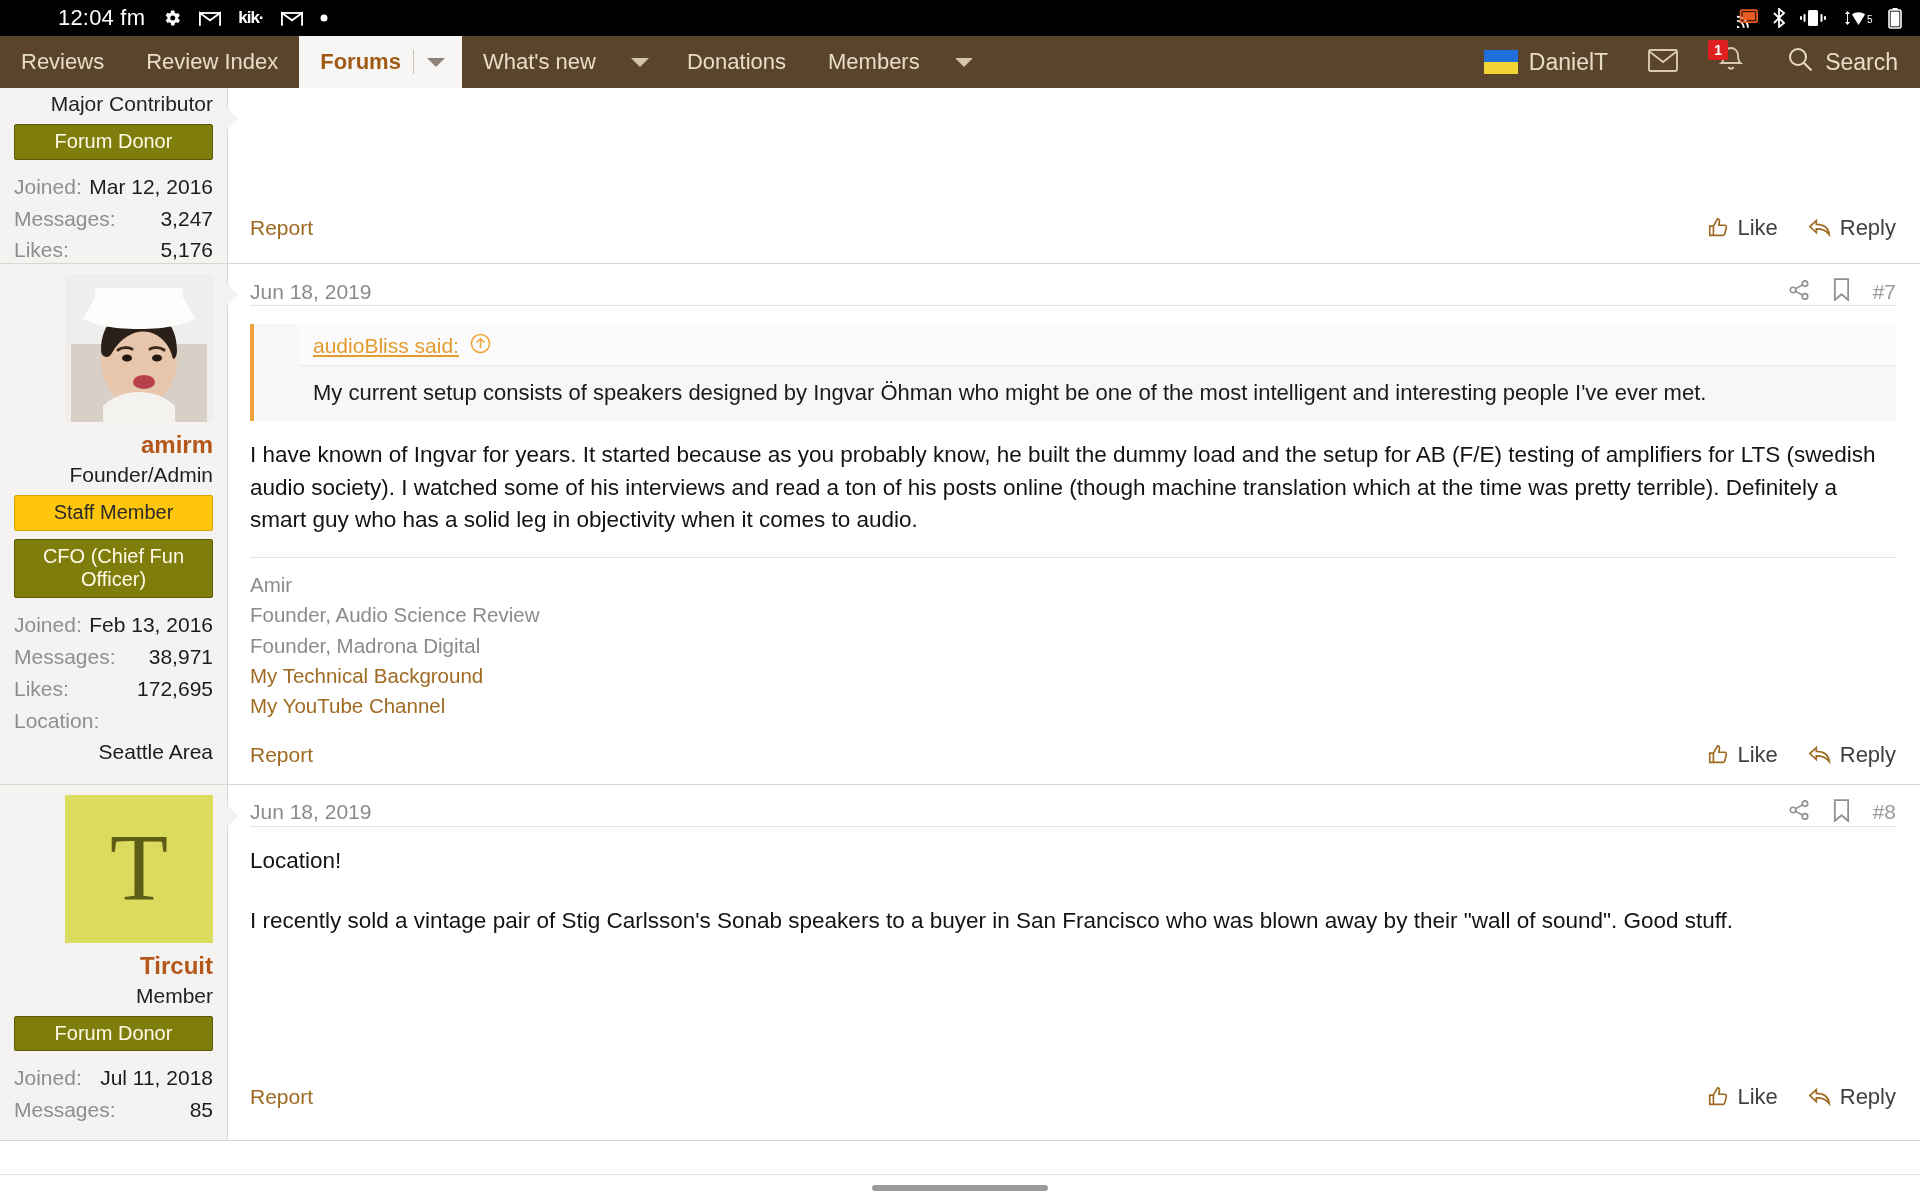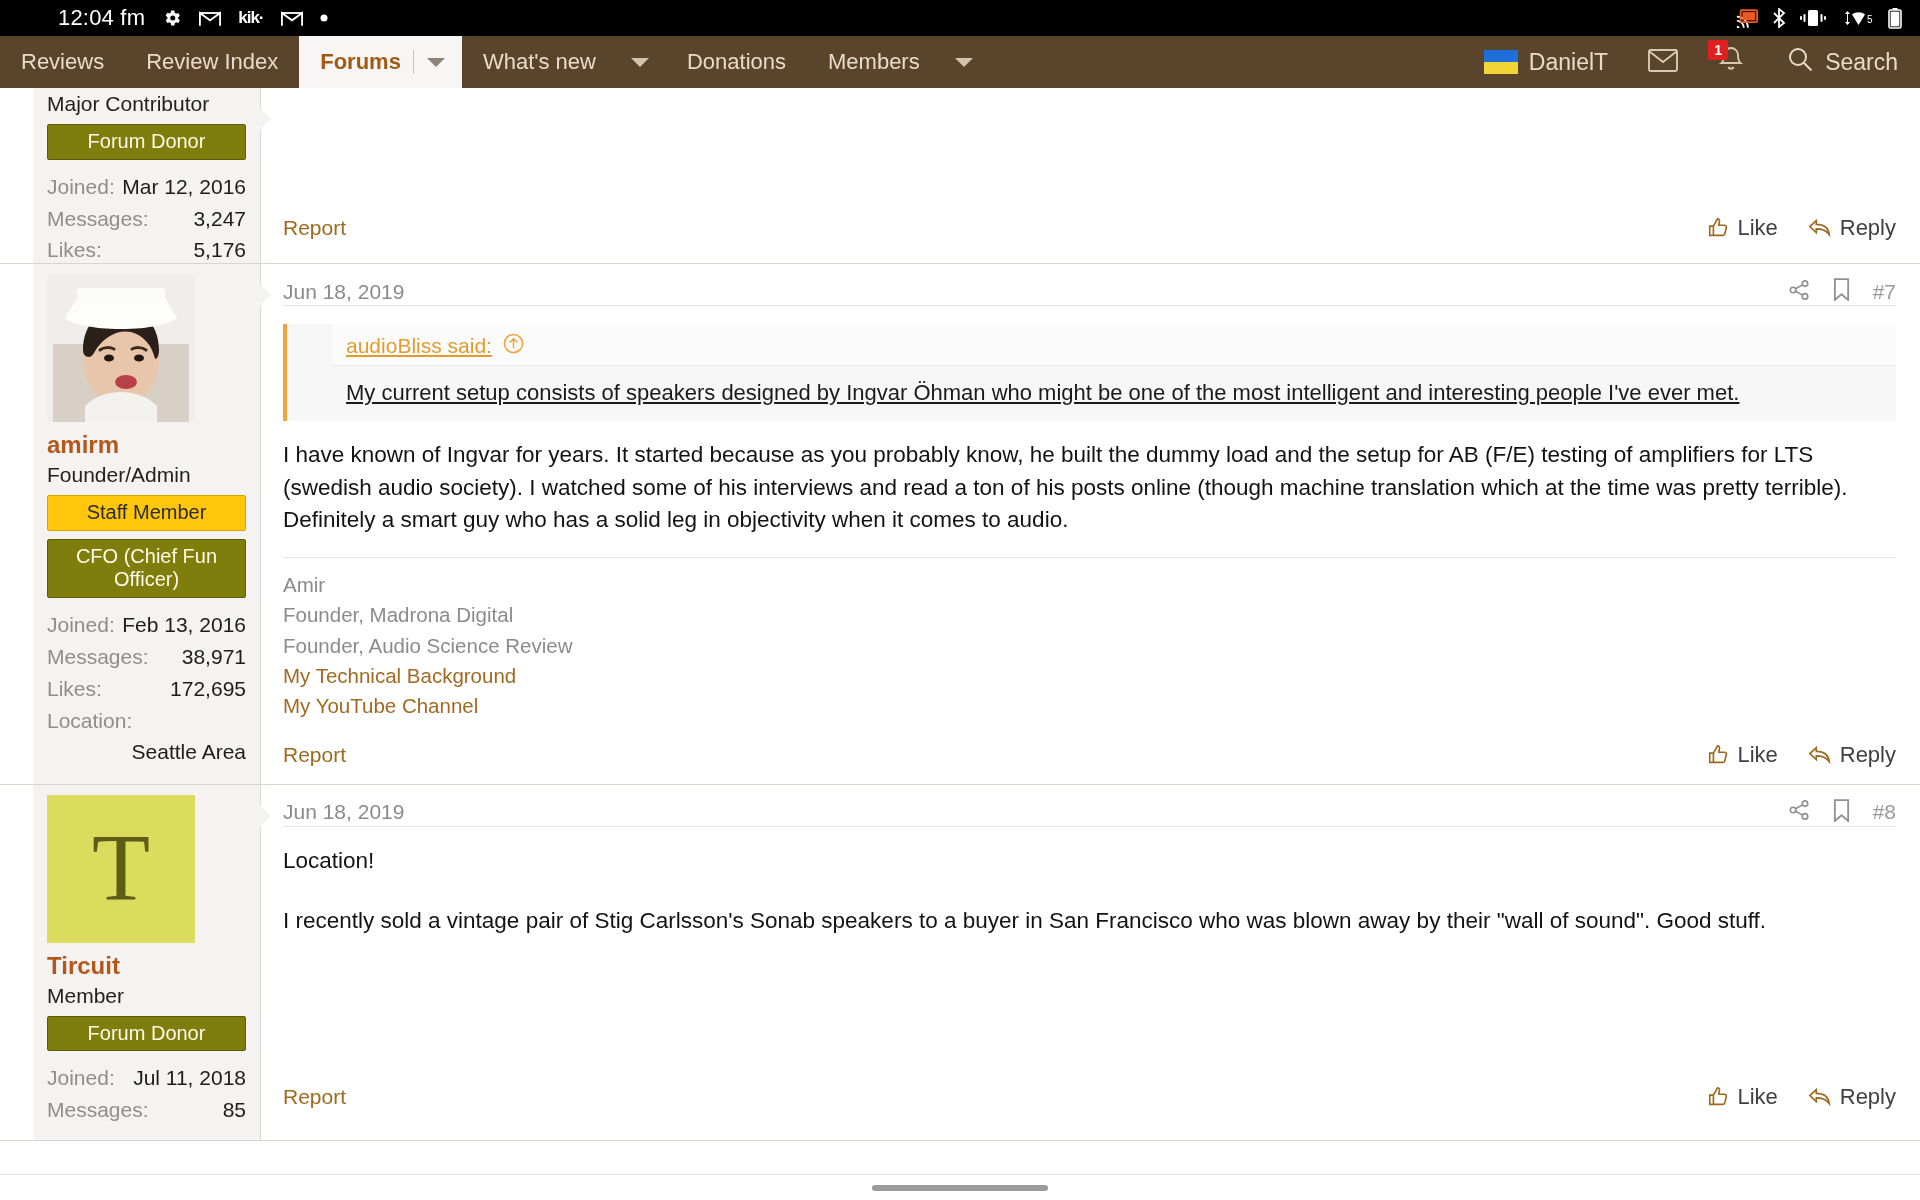--- a/index.html
+++ b/index.html
@@ -103,23 +103,22 @@
     display: flex;
     border-bottom: 1px solid #d9d5cf;
     background: #fff;
     position: relative;
   }
   .post-sidebar {
     width: 228px; flex: none;
     background: #f4f3f1;
     border-right: 1px solid #ddd9d3;
     padding: 10px 14px 14px 14px;
-    display: flex; flex-direction: column; align-items: flex-start;
+    display: flex; flex-direction: column; align-items: flex-end;
     position: relative;
-    margin-left: 33px;
   }
   .post-sidebar::after {
     content: "";
     position: absolute; right: -11px; top: 20px;
     width: 0; height: 0;
     border-top: 11px solid transparent;
     border-bottom: 11px solid transparent;
     border-left: 11px solid #f4f3f1;
   }
   .avatar-img {
@@ -182,21 +181,21 @@
     background: #fbfbfb;
     border-bottom: 1px solid #eceae6;
     display: flex; align-items: center; gap: 11px;
   }
   .quote-author {
     color: #e49b2e; font-size: 21px; text-decoration: underline;
     cursor: pointer;
   }
   .quote-body {
     padding: 12px 16px 14px 14px;
-    font-size: 22px; color: #1a1a1a; line-height: 1.32; text-decoration: underline;
+    font-size: 22px; color: #1a1a1a; line-height: 1.32;
   }
 
   .post-body {
     font-size: 22.5px; line-height: 1.45; color: #131313;
     padding: 14px 0 6px 0;
   }
   .post-body p { margin-bottom: 20px; }
   .post-body p:last-child { margin-bottom: 0; }
 
   .signature {
@@ -486,22 +485,22 @@
         </div>
         <div class="quote-body">My current setup consists of speakers designed by Ingvar Öhman who might be one of the most intelligent and interesting people I've ever met.</div>
       </div>
 
       <div class="post-body">
         <p>I have known of Ingvar for years. It started because as you probably know, he built the dummy load and the setup for AB (F/E) testing of amplifiers for LTS (swedish audio society). I watched some of his interviews and read a ton of his posts online (though machine translation which at the time was pretty terrible). Definitely a smart guy who has a solid leg in objectivity when it comes to audio.</p>
       </div>
 
       <div class="signature">
         <div class="sig-plain">Amir</div>
+        <div class="sig-plain">Founder, Audio Science Review</div>
         <div class="sig-plain">Founder, Madrona Digital</div>
-        <div class="sig-plain">Founder, Audio Science Review</div>
         <div class="sig-link">My Technical Background</div>
         <div class="sig-link">My YouTube Channel</div>
       </div>
 
       <div class="post-foot">
         <span class="report-link">Report</span>
         <div class="foot-right">
           <span class="act">
             <svg width="22" height="22" viewBox="0 0 24 24" fill="none" stroke="#9d6a1f" stroke-width="1.8">
                 <path d="M7 10v10H3V10h4zm0 0l4.5-8c1.4 0 2.3 1 2.1 2.3L13 9h6.2c1.3 0 2.2 1.2 1.9 2.4l-1.7 7A2 2 0 0117.5 20H7"></path>

